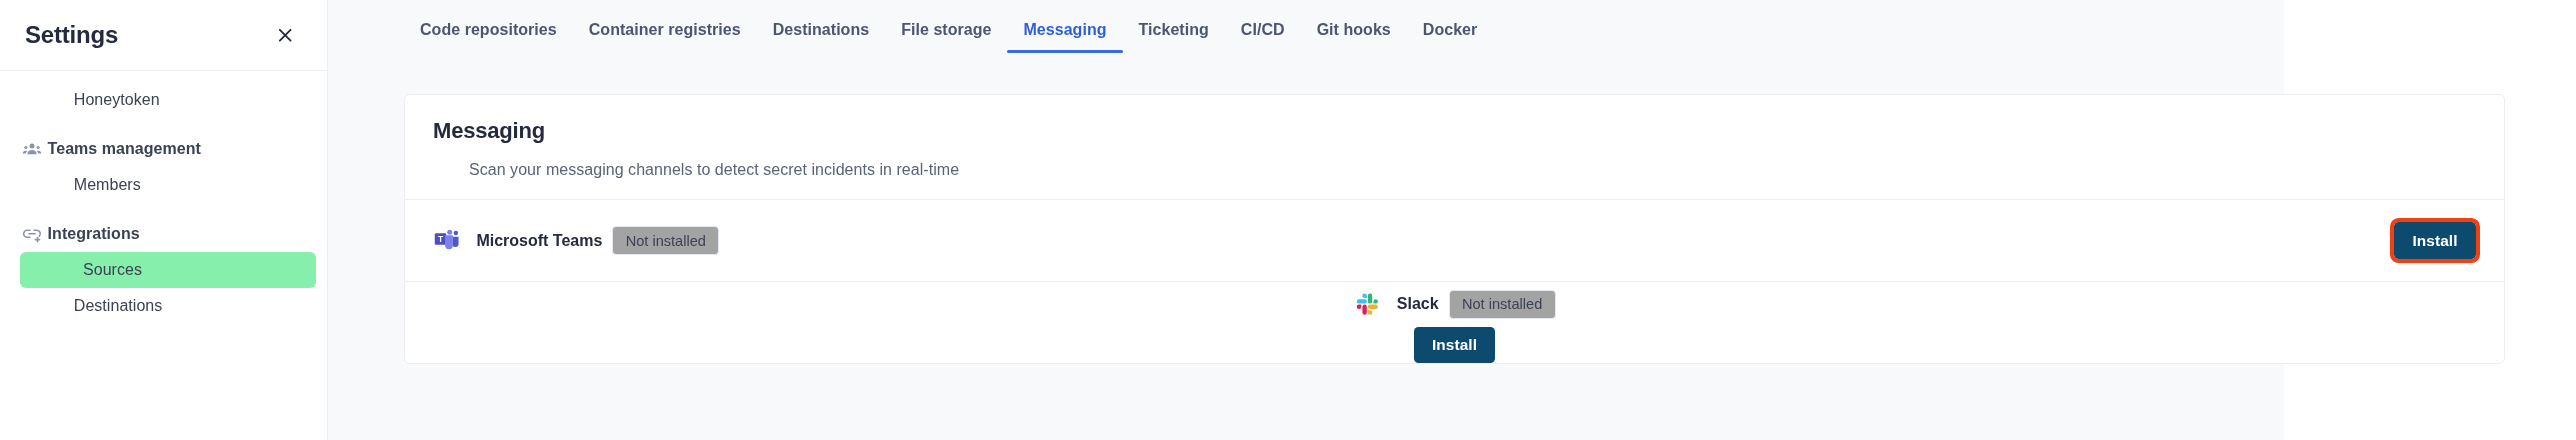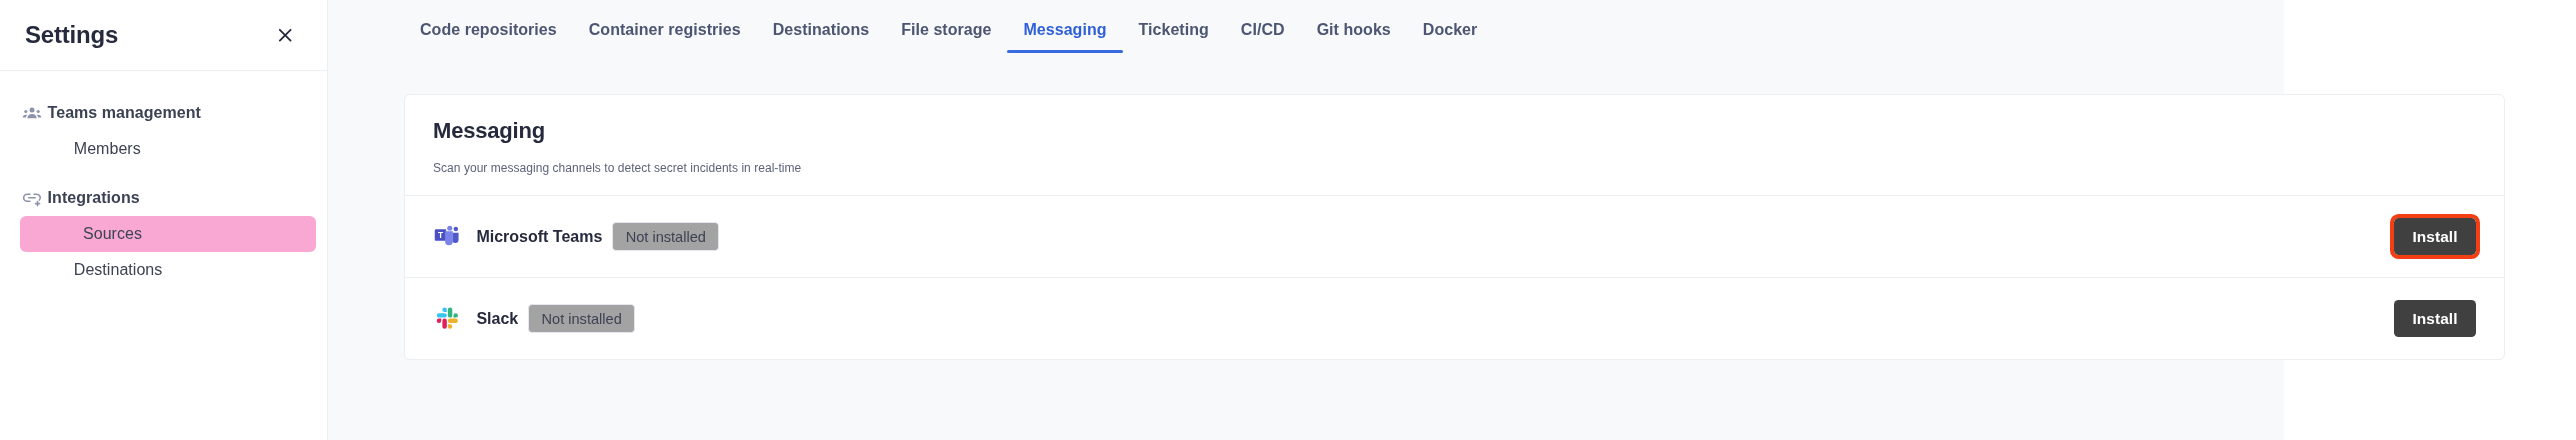--- a/index.html
+++ b/index.html
@@ -77,21 +77,21 @@
     color: #3b4253;
     letter-spacing: 0.04px;
     white-space: nowrap;
   }
   .nav-row.section .nav-label {
     font-weight: 700;
     color: #3b4253;
   }
   .nav-row.child { padding-left: 37px; }
   .nav-row.active {
-    background: #f9a8d4;
+    background: #86efac;
     margin-left: 20px;
   }
   .nav-row.active .nav-label { color: #3b4253; }
 
   
   .main {
     flex: 1;
     height: 441px;
     background: #f8f9fb;
     position: relative;
@@ -139,32 +139,33 @@
     padding: 23px 28px 20px 28px;
   }
   .card-title {
     font-size: 22px;
     font-weight: 700;
     color: #252a3d;
     letter-spacing: -0.2px;
     margin-bottom: 17px;
   }
   .card-subtitle {
-    font-size: 12px;
+    font-size: 16px;
     color: #5b6379;
     letter-spacing: 0.04px;
+    margin-left: 36px;
   }
   .row {
     display: flex;
     align-items: center;
     border-top: 1.5px solid #eceef2;
     padding: 0 28px;
     height: 82px;
   }
-  .row.slack { height: 82px; }
+  .row.slack { height: 82px; flex-direction: column; }
   .row-left {
     display: flex;
     align-items: center;
     gap: 0;
     flex: 1;
   }
   .logo {
     width: 28px; height: 28px;
     flex: 0 0 28px;
     display: flex; align-items: center; justify-content: center;
@@ -184,21 +185,21 @@
     height: 29px;
     padding: 0 12.3px;
     border: 1.5px solid #e6e8ef;
     border-radius: 4.6px;
     background: #a3a3a3;
     font-size: 14.6px;
     color: #3b4253;
     white-space: nowrap;
   }
   .install-btn {
-    background: #404040;
+    background: #0c4a6e;
     color: #ffffff;
     font-size: 15.4px;
     font-weight: 700;
     border: none;
     border-radius: 4.6px;
     padding: 9.2px 18.4px;
     cursor: pointer;
     font-family: "Liberation Sans", sans-serif;
     letter-spacing: 0.1px;
   }
@@ -223,20 +224,24 @@
       <div class="close-btn">
         <svg width="18.4" height="18.4" viewBox="0 0 24 24" fill="none" stroke="currentColor" stroke-width="2.4" stroke-linecap="round">
           <line x1="5" y1="5" x2="19" y2="19"></line>
             <line x1="19" y1="5" x2="5" y2="19"></line>
         </svg>
       </div>
     </div>
 
     <nav class="sidebar-nav">
 
+      <div class="nav-row child">
+        <span class="nav-icon spacer"></span>
+        <span class="nav-label">Honeytoken</span>
+      </div>
 
       <div class="nav-row section">
         <span class="nav-icon">
           <svg width="20" height="20" viewBox="0 0 24 24" fill="currentColor">
             <circle cx="12" cy="8.3" r="3"></circle>
             <path d="M6.4 18.2c0-3.1 2.5-5 5.6-5s5.6 1.9 5.6 5z"></path>
             <circle cx="4.6" cy="10.2" r="1.9"></circle>
             <path d="M0.8 17.4c0-2.1 1.7-3.4 3.8-3.4 0.6 0 1.1 0.1 1.6 0.3-1 1-1.5 2.1-1.6 3.1z"></path>
             <circle cx="19.4" cy="10.2" r="1.9"></circle>
             <path d="M23.2 17.4c0-2.1-1.7-3.4-3.8-3.4-0.6 0-1.1 0.1-1.6 0.3 1 1 1.5 2.1 1.6 3.1z"></path>

